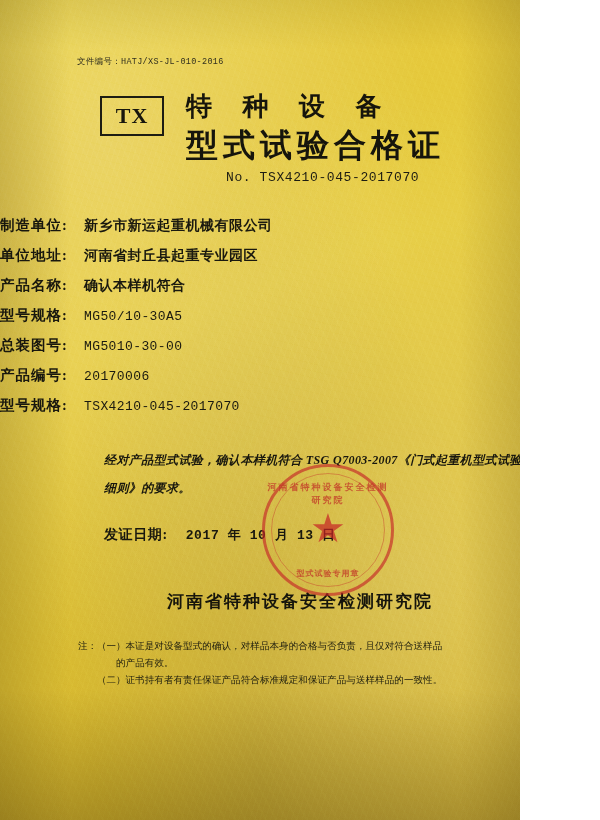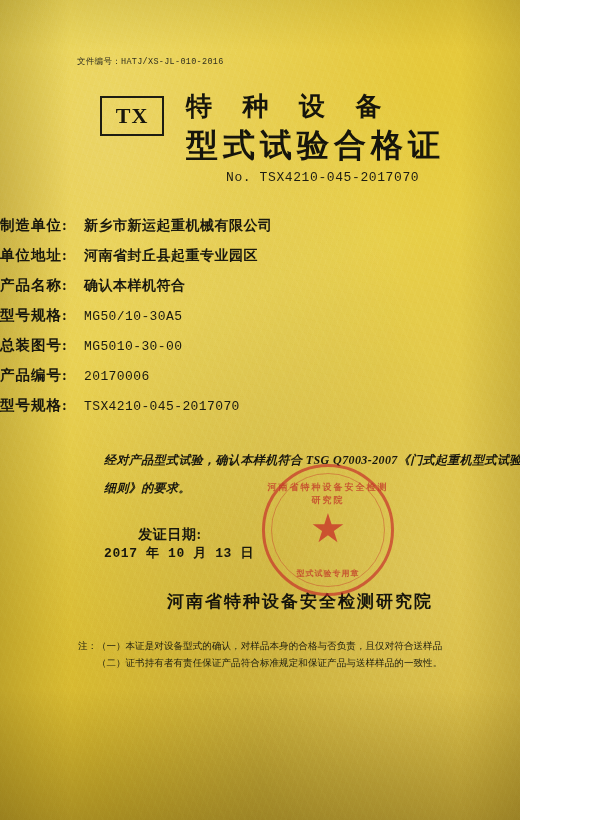--- a/index.html
+++ b/index.html
@@ -148,27 +148,26 @@
     line-height: 28px;
     font-weight: 700;
     letter-spacing: 0.4px;
     color: #18170e;
     font-style: italic;
   }
   .issue-row {
     left: 104px;
     top: 526px;
     display: flex;
-    align-items: center;
+    align-items: flex-end;
     font-size: 14px;
     font-weight: 700;
     letter-spacing: 0.6px;
     color: #18170e;
     white-space: nowrap;
-    flex-direction: column;
   }
   .issue-label { margin-right: 18px; }
   .issue-date { font-family: "Liberation Mono", monospace; font-size: 13px; font-weight: 700; }
 
   
   .seal {
     left: 262px;
     top: 464px;
     width: 126px;
     height: 126px;
@@ -291,20 +290,23 @@
   </div>
 
   <div class="layer issuer">河南省特种设备安全检测研究院</div>
 
   <div class="layer notes">
     <div class="note-line">
       <span class="note-key">注：</span>
       <span class="note-mark">（一）</span>
       <span class="note-text">本证是对设备型式的确认，对样品本身的合格与否负责，且仅对符合送样品</span>
     </div>
+    <div class="note-line note-cont">
+      <span class="note-text">的产品有效。</span>
+    </div>
     <div class="note-line">
       <span class="note-key" style="visibility:hidden">注：</span>
       <span class="note-mark">（二）</span>
       <span class="note-text">证书持有者有责任保证产品符合标准规定和保证产品与送样样品的一致性。</span>
     </div>
   </div>
 
 </div>
 
 </body></html>

